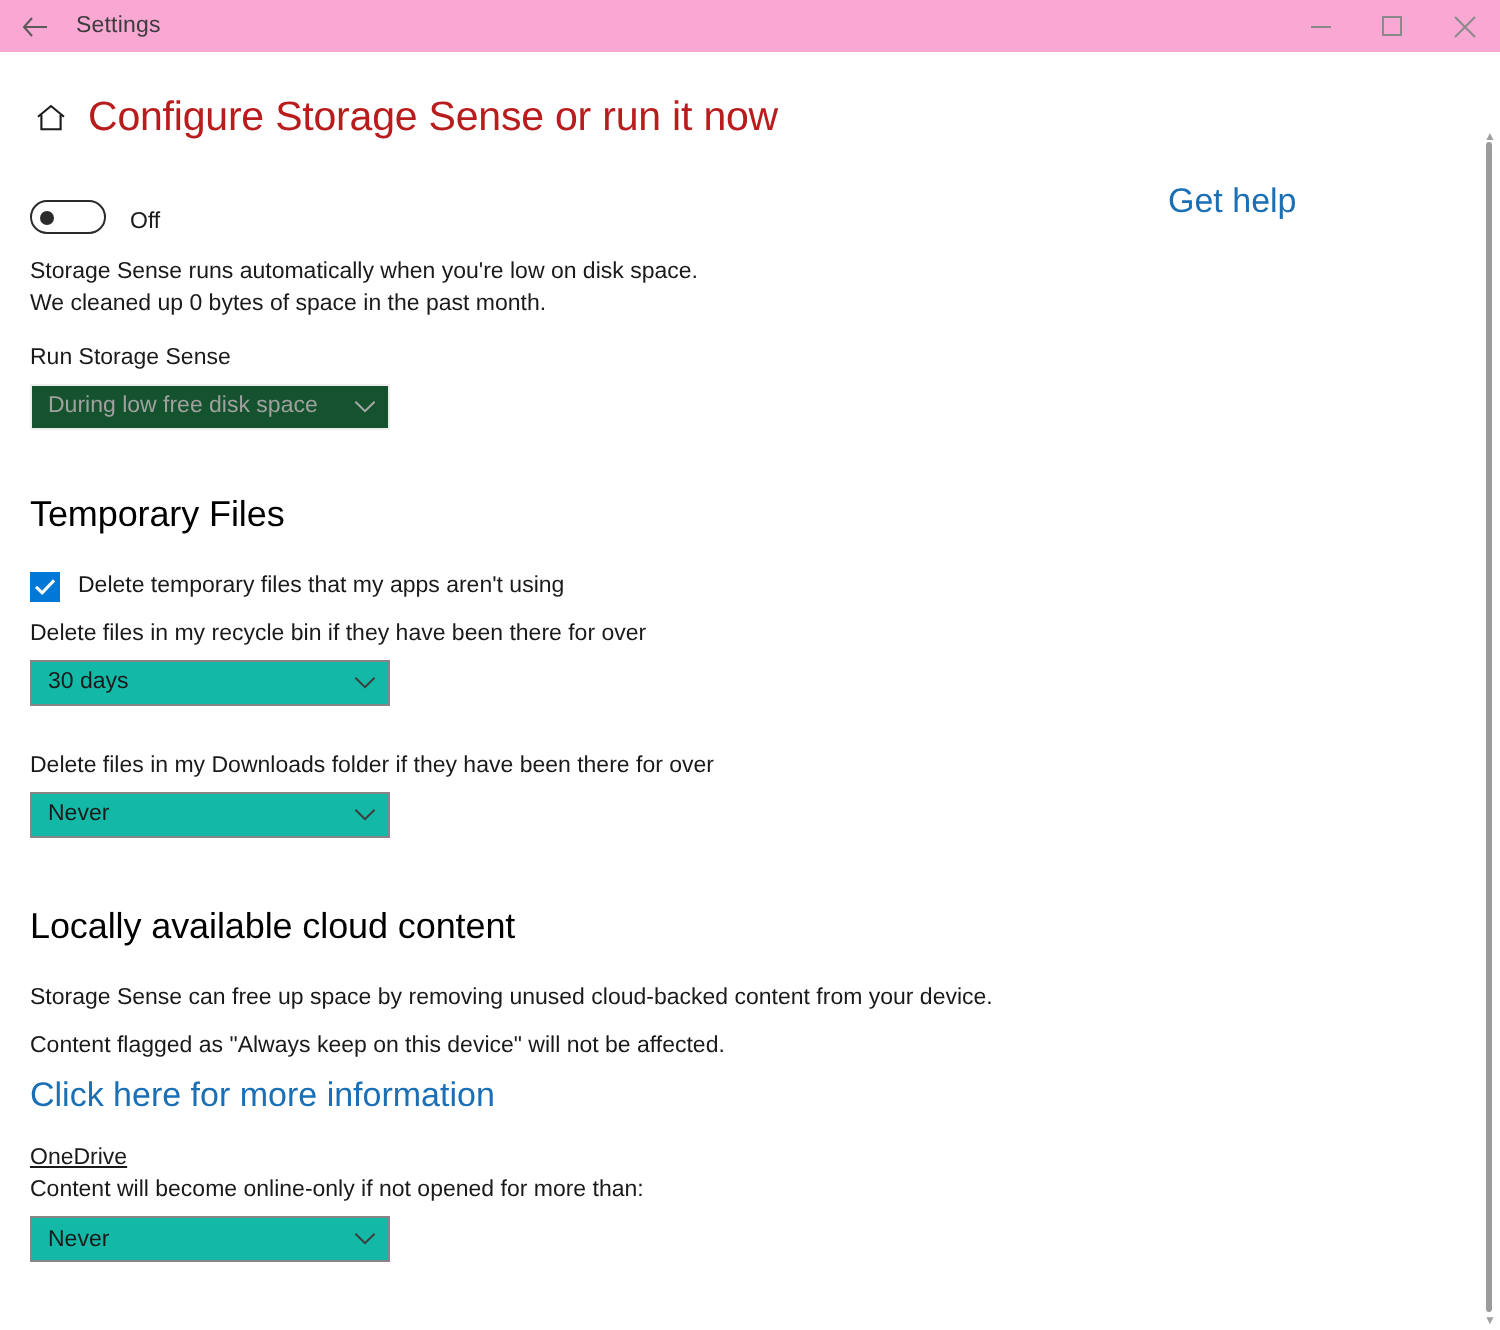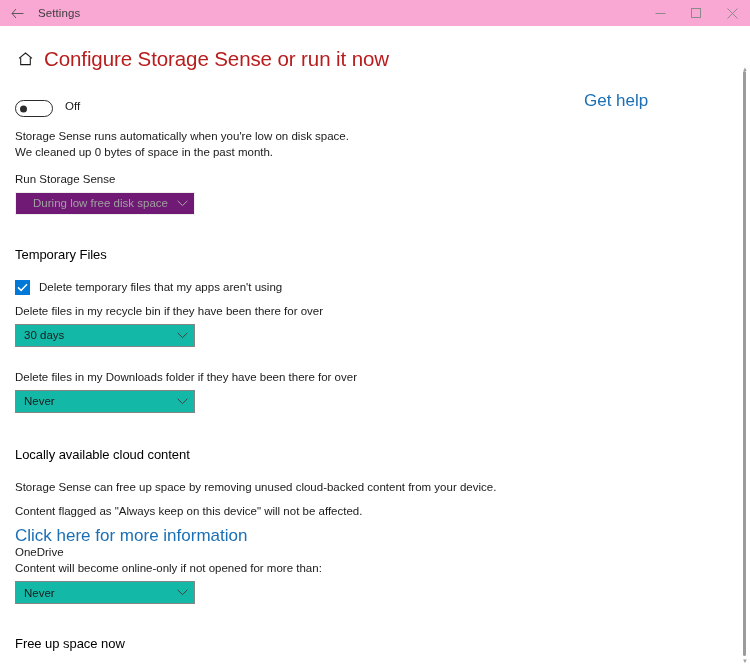--- a/index.html
+++ b/index.html
@@ -87,21 +87,21 @@
     text-decoration: none;
   }
 
   .content {
     margin-left: 15px;
   }
 
   
   .toggle-row {
     display: flex;
-    align-items: flex-start;
+    align-items: flex-end;
     margin-top: 16px;
   }
   .toggle {
     width: 38px;
     height: 17px;
     border: 1.4px solid #2b2b2b;
     border-radius: 9px;
     background: #ffffff;
     position: relative;
     box-sizing: border-box;
@@ -143,40 +143,39 @@
     border: 1px solid #868686;
     background: #14b8a6;
     display: flex;
     align-items: center;
     padding: 0 6px 0 8px;
     margin-top: 7px;
     font-size: 11.5px;
     color: #1a1a1a;
   }
   .dropdown.disabled {
-    background: #701a75;
+    background: #14532d;
     border-color: #eeeeee;
     color: #a0a0a0;
-    text-align: center;
   }
   .dropdown .dd-value {
     flex: 1;
     white-space: nowrap;
     overflow: hidden;
   }
   .dropdown .chev {
     color: #3d3d3d;
     display: flex;
     align-items: center;
   }
   .dropdown.disabled .chev { color: #a8a8a8; }
 
   
   .section-h {
-    font-size: 13px;
+    font-size: 18px;
     font-weight: 400;
     color: #000000;
     margin: 0;
     letter-spacing: -.05px;
   }
 
   
   .check-row {
     display: flex;
     align-items: center;
@@ -331,21 +330,21 @@
       </span>
     </div>
 
     
     <h2 class="section-h" style="margin-top:34px;">Locally available cloud content</h2>
 
     <p class="body-text" style="margin-top:18px;">Storage Sense can free up space by removing unused cloud-backed content from your device.</p>
     <p class="body-text" style="margin-top:8px;">Content flagged as "Always keep on this device" will not be affected.</p>
     <a class="get-help" style="position:static; display:inline-block; margin-top:7px;" href="#">Click here for more information</a>
 
-    <p class="label-text" style="">OneDrive</p>
+    <p class="label-text" style="margin-top:15px;text-decoration:underline;">OneDrive</p>
     <p class="label-text" style="margin-top:4px;">Content will become online-only if not opened for more than:</p>
 
     <div class="dropdown">
       <span class="dd-value">Never</span>
       <span class="chev">
         <svg width="11" height="7" viewBox="0 0 11 7" fill="none" aria-hidden="true">
           <path d="M0.7 0.9 L5.5 5.6 L10.3 0.9" stroke="currentColor" stroke-width="1"></path>
         </svg>
       </span>
     </div>

